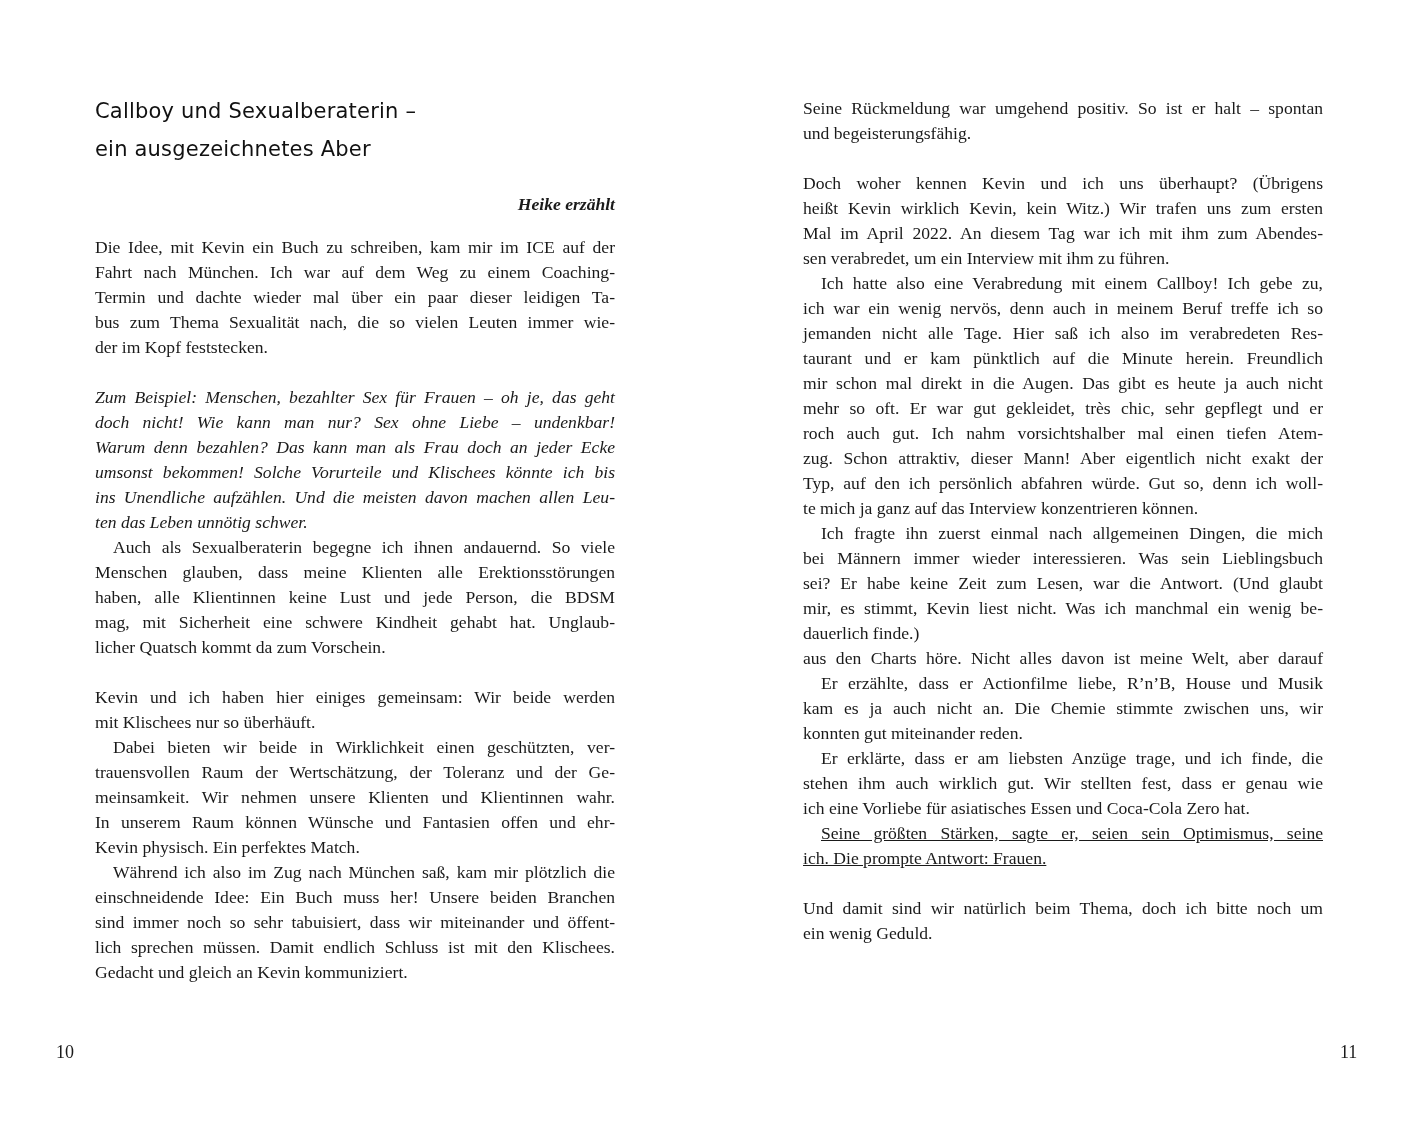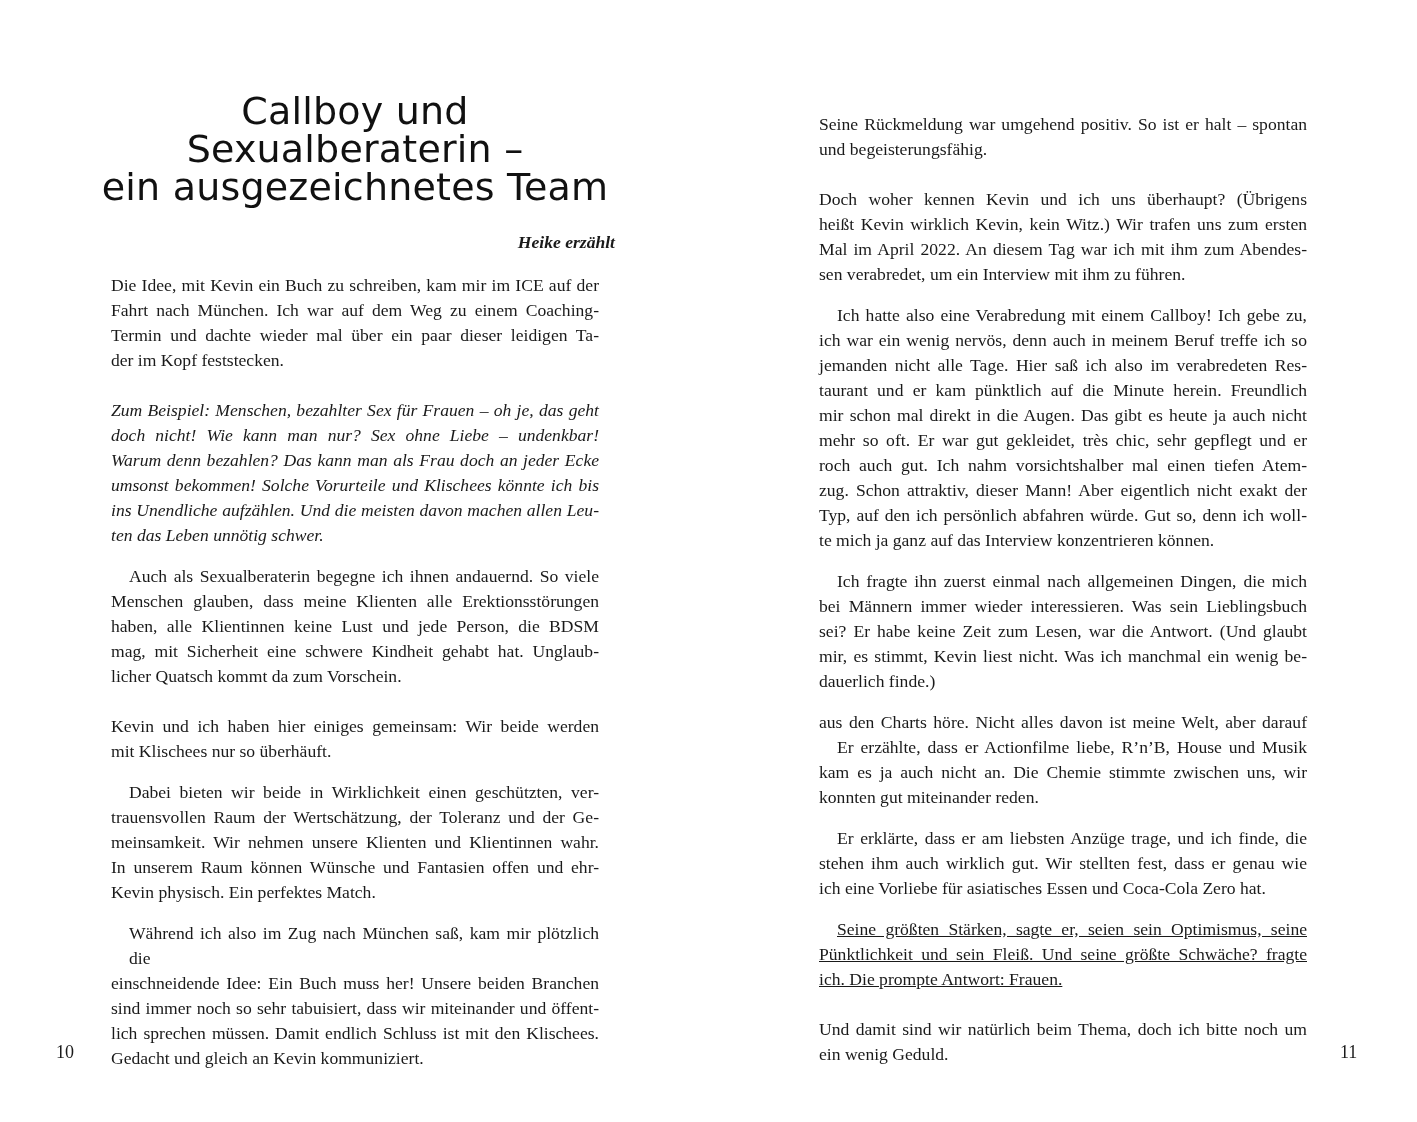--- a/index.html
+++ b/index.html
@@ -16,63 +16,64 @@
       font-family: "Liberation Serif", serif;
       font-size: 17.6px;
       line-height: 25px;
       text-align: justify;
       hyphens: manual;
     }
     .page-left .column { left: 95px; width: 520px; }
     .page-right .column { left: 95px; width: 520px; }
     .chapter-title {
       font-family: "DejaVu Sans", "Liberation Sans", sans-serif;
-      font-size: 38px;
+      font-size: 21px;
       font-weight: 500;
       line-height: 38px;
       letter-spacing: 0.2px;
       margin: 0;
-      text-align: center;
+      text-align: left;
       color: #111;
     }
     .chapter-title span { display: block; }
     .byline {
       font-style: italic; font-weight: bold;
       margin-top: 24px; margin-bottom: 18px;
       text-align: right;
     }
-    p { margin: 16px; }
+    p { margin: 0; }
     p.indent { text-indent: 18px; }
     p.gap { margin-top: 25px; }
     p.italic { font-style: italic; text-align: left; }
     .line { display: block; text-align: justify; text-align-last: justify; }
     .line.last { text-align-last: left; }
     .page-number {
       position: absolute; top: 1040px;
       font-family: "Liberation Serif", serif;
       font-size: 18px; line-height: 25px;
     }
     .page-left .page-number { left: 56px; }
     .page-right .page-number { left: 632px; }
   </style>
 </head>
 <body>
 
 <div class="page page-left">
   <div class="column" style="top:92px;">
     <h1 class="chapter-title">
       <span>Callboy und Sexualberaterin –</span>
-      <span>ein ausgezeichnetes Team</span>
+      <span>ein ausgezeichnetes Aber</span>
     </h1>
     <div class="byline">Heike erzählt</div>
     <div id="left-paragraphs">
         <p style="text-indent: 0px;">
           <span class="line">Die Idee, mit Kevin ein Buch zu schreiben, kam mir im ICE auf der</span>
           <span class="line">Fahrt nach München. Ich war auf dem Weg zu einem Coaching-</span>
           <span class="line">Termin und dachte wieder mal über ein paar dieser leidigen Ta-</span>
+          <span class="line">bus zum Thema Sexualität nach, die so vielen Leuten immer wie-</span>
           <span class="line last">der im Kopf feststecken.</span>
         </p>
         <p class="italic gap" style="text-indent: 0px;">
           <span class="line">Zum Beispiel: Menschen, bezahlter Sex für Frauen – oh je, das geht</span>
           <span class="line">doch nicht! Wie kann man nur? Sex ohne Liebe – undenkbar!</span>
           <span class="line">Warum denn bezahlen? Das kann man als Frau doch an jeder Ecke</span>
           <span class="line">umsonst bekommen! Solche Vorurteile und Klischees könnte ich bis</span>
           <span class="line">ins Unendliche aufzählen. Und die meisten davon machen allen Leu-</span>
           <span class="line last">ten das Leben unnötig schwer.</span>
         </p>
@@ -143,21 +144,20 @@
         <span class="line">kam es ja auch nicht an. Die Chemie stimmte zwischen uns, wir</span>
         <span class="line last">konnten gut miteinander reden.</span>
       </p>
       <p class="indent" style="text-indent: 0px;">
         <span class="line" style="padding-left: 18px;">Er erklärte, dass er am liebsten Anzüge trage, und ich finde, die</span>
         <span class="line">stehen ihm auch wirklich gut. Wir stellten fest, dass er genau wie</span>
         <span class="line last">ich eine Vorliebe für asiatisches Essen und Coca-Cola Zero hat.</span>
       </p>
       <p class="indent" style="text-indent: 0px; text-decoration: underline;">
         <span class="line" style="padding-left: 18px;">Seine größten Stärken, sagte er, seien sein Optimismus, seine</span>
-        <span class="line">Pünktlichkeit und sein Fleiß. Und seine größte Schwäche? fragte</span>
         <span class="line last">ich. Die prompte Antwort: Frauen.</span>
       </p>
       <p class="gap" style="text-indent: 0px;">
         <span class="line">Und damit sind wir natürlich beim Thema, doch ich bitte noch um</span>
         <span class="line last">ein wenig Geduld.</span>
       </p>
     </div>
   <div class="page-number">11</div>
 </div>
 

